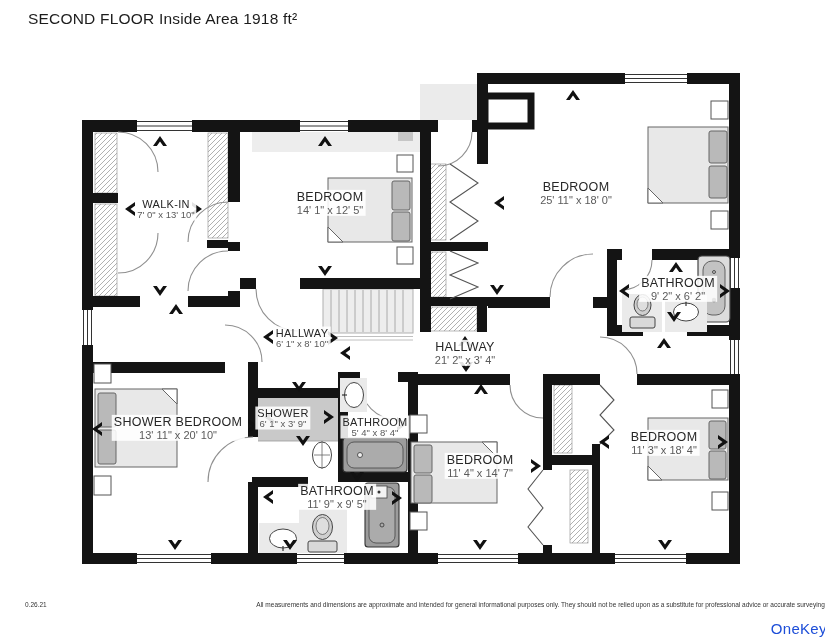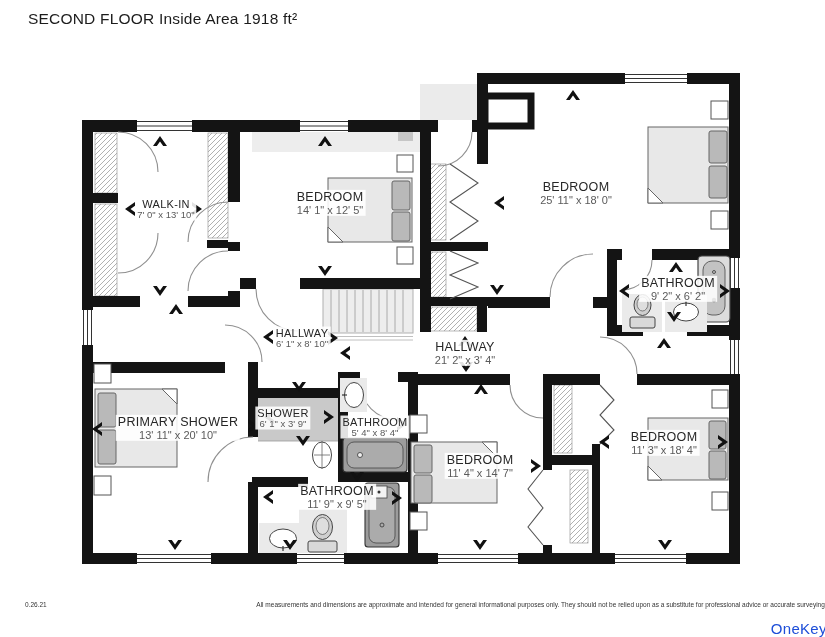--- a/index.html
+++ b/index.html
@@ -382,21 +382,21 @@
   </div>
   <div class="rlabel md" style="left:302px;top:338px">
     <span class="nm">HALLWAY</span>
     <span class="dm">6' 1" x 8' 10"</span>
   </div>
   <div class="rlabel lg" style="left:465px;top:353px">
     <span class="nm">HALLWAY</span>
     <span class="dm">21' 2" x 3' 4"</span>
   </div>
   <div class="rlabel lg" style="left:178px;top:428px">
-    <span class="nm">PRIMARY SHOWER</span>
+    <span class="nm">SHOWER BEDROOM</span>
     <span class="dm">13' 11" x 20' 10"</span>
   </div>
   <div class="rlabel md" style="left:283px;top:418px">
     <span class="nm">SHOWER</span>
     <span class="dm">6' 1" x 3' 9"</span>
   </div>
   <div class="rlabel md" style="left:375px;top:427px">
     <span class="nm">BATHROOM</span>
     <span class="dm">5' 4" x 8' 4"</span>
   </div>

